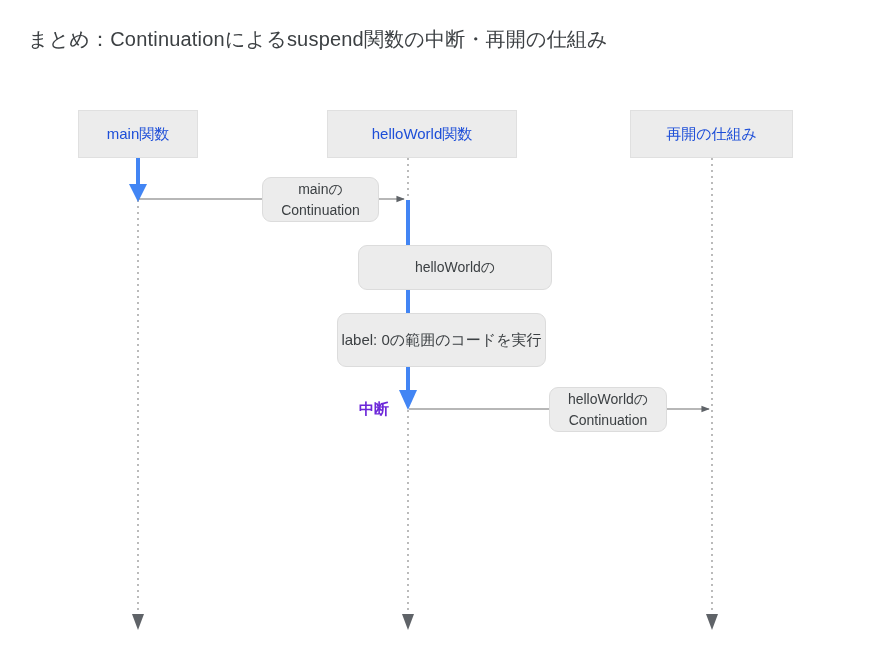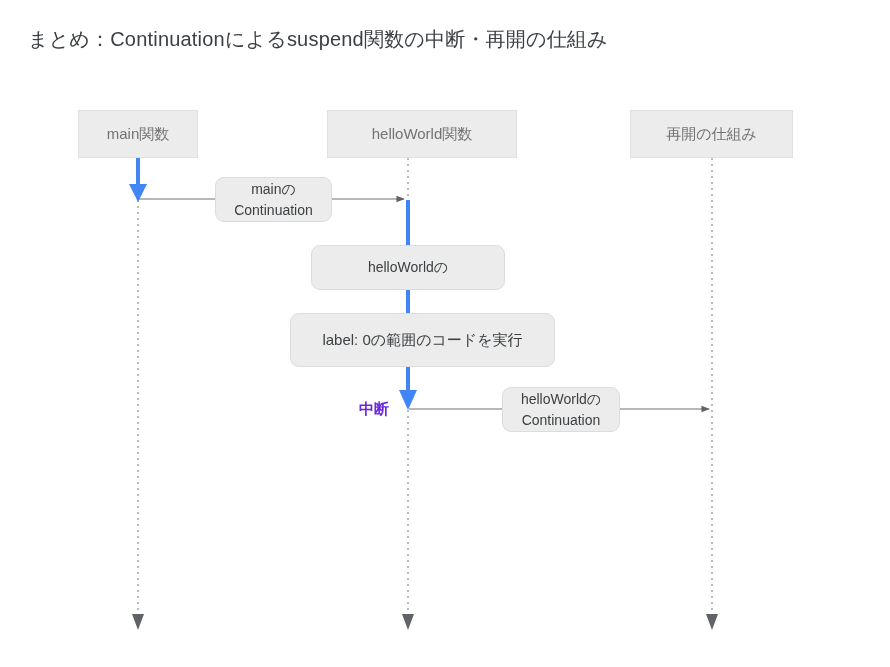--- a/index.html
+++ b/index.html
@@ -38,39 +38,40 @@
 
   .participant-box {
     position: absolute;
     background: #ececec;
     border: 1px solid #e0e0e0;
     box-sizing: border-box;
     display: flex;
     align-items: center;
     justify-content: center;
     font-size: 15px;
-    color: #737373;
+    color: #1d4ed8;
     white-space: nowrap;
   }
 
   .note-box {
     position: absolute;
     background: #ececec;
     border: 1px solid #dcdcdc;
     border-radius: 9px;
     box-sizing: border-box;
     display: flex;
     flex-direction: column;
     align-items: center;
     justify-content: center;
     font-size: 14px;
     line-height: 21px;
     color: #3c4043;
     white-space: nowrap;
     text-align: center;
+    margin-left: 47px;
   }
   .note-box .note-line {
     display: block;
   }
 
   .wide-note {
     font-size: 15px;
     line-height: 30px;
   }
 
@@ -145,21 +146,21 @@
 
 <div class="note-box" style="left:215px; top:177px; width:117px; height:45px;">
   <span class="note-line">mainの</span>
   <span class="note-line">Continuation</span>
 </div>
 
 <div class="note-box" style="left:311px; top:245px; width:194px; height:45px;">
   <span class="note-line">helloWorldの</span>
 </div>
 
-<div class="note-box wide-note" style="left:290px; top:313px; width:265px; height:54px;text-align:right;">
+<div class="note-box wide-note" style="left:290px; top:313px; width:209px; height:54px;text-align:right;">
   <span class="note-line">label: 0の範囲のコードを実行</span>
 </div>
 
 <div class="edge-label" style="left:359px; top:400px;">中断</div>
 
 <div class="note-box" style="left:502px; top:387px; width:118px; height:45px;">
   <span class="note-line">helloWorldの</span>
   <span class="note-line">Continuation</span>
 </div>
 

